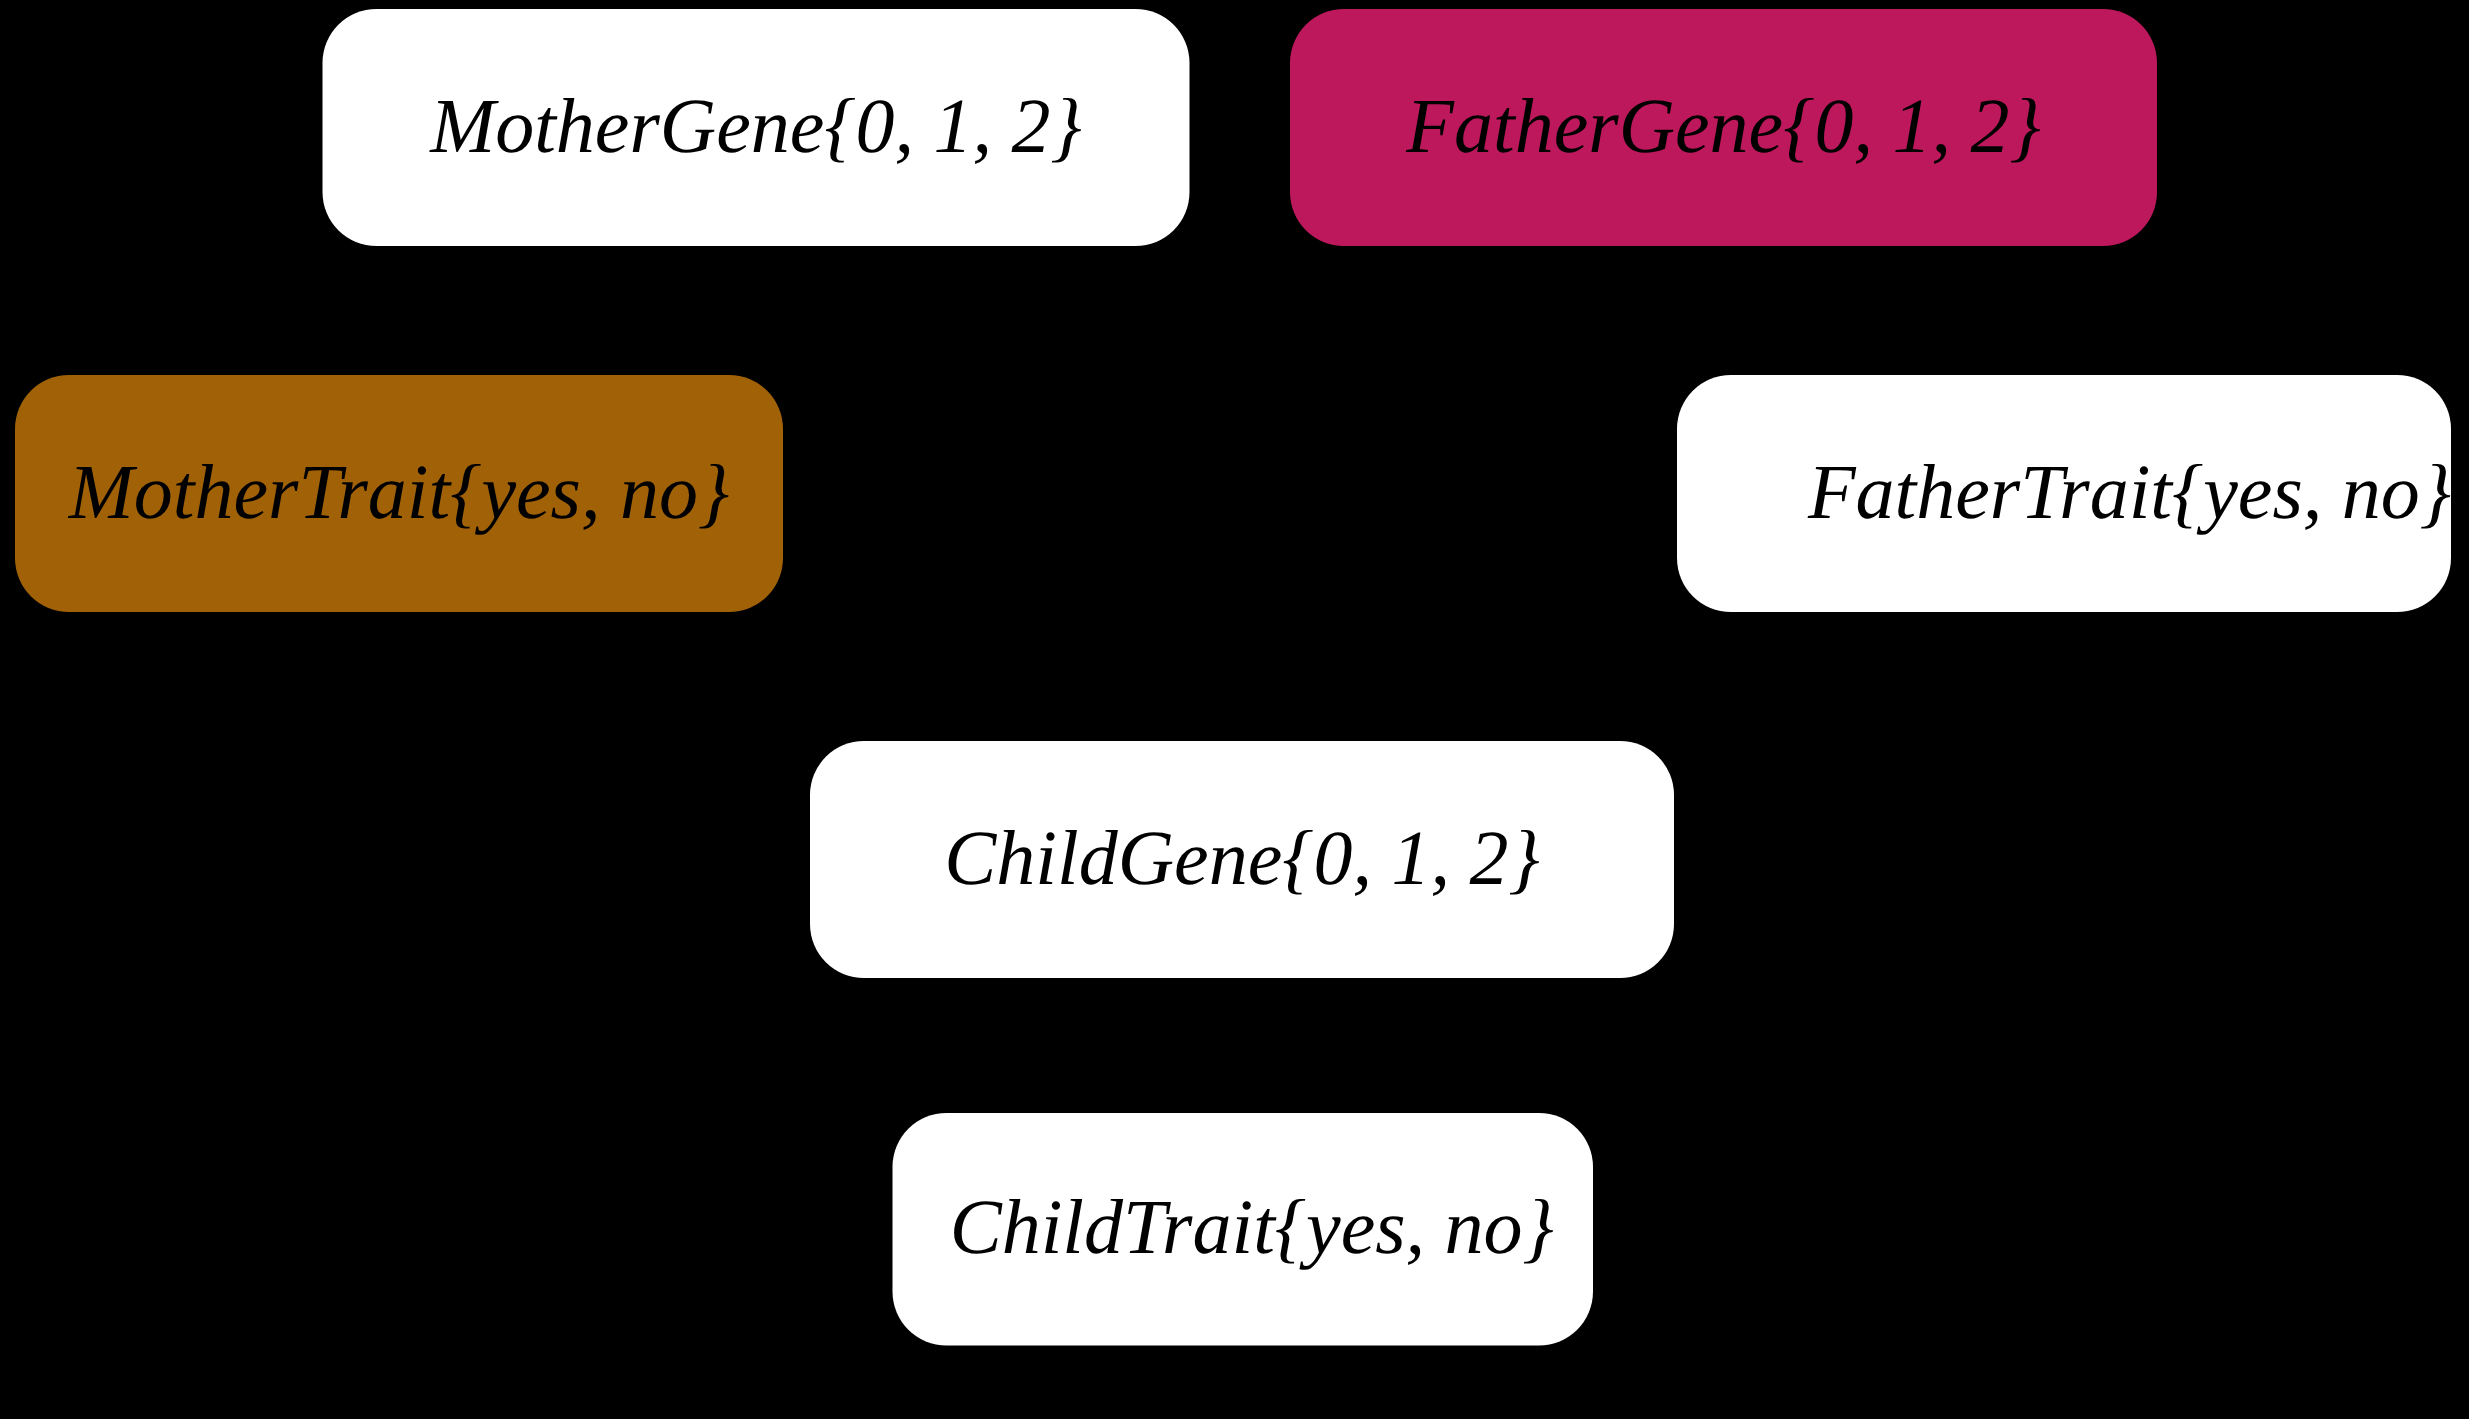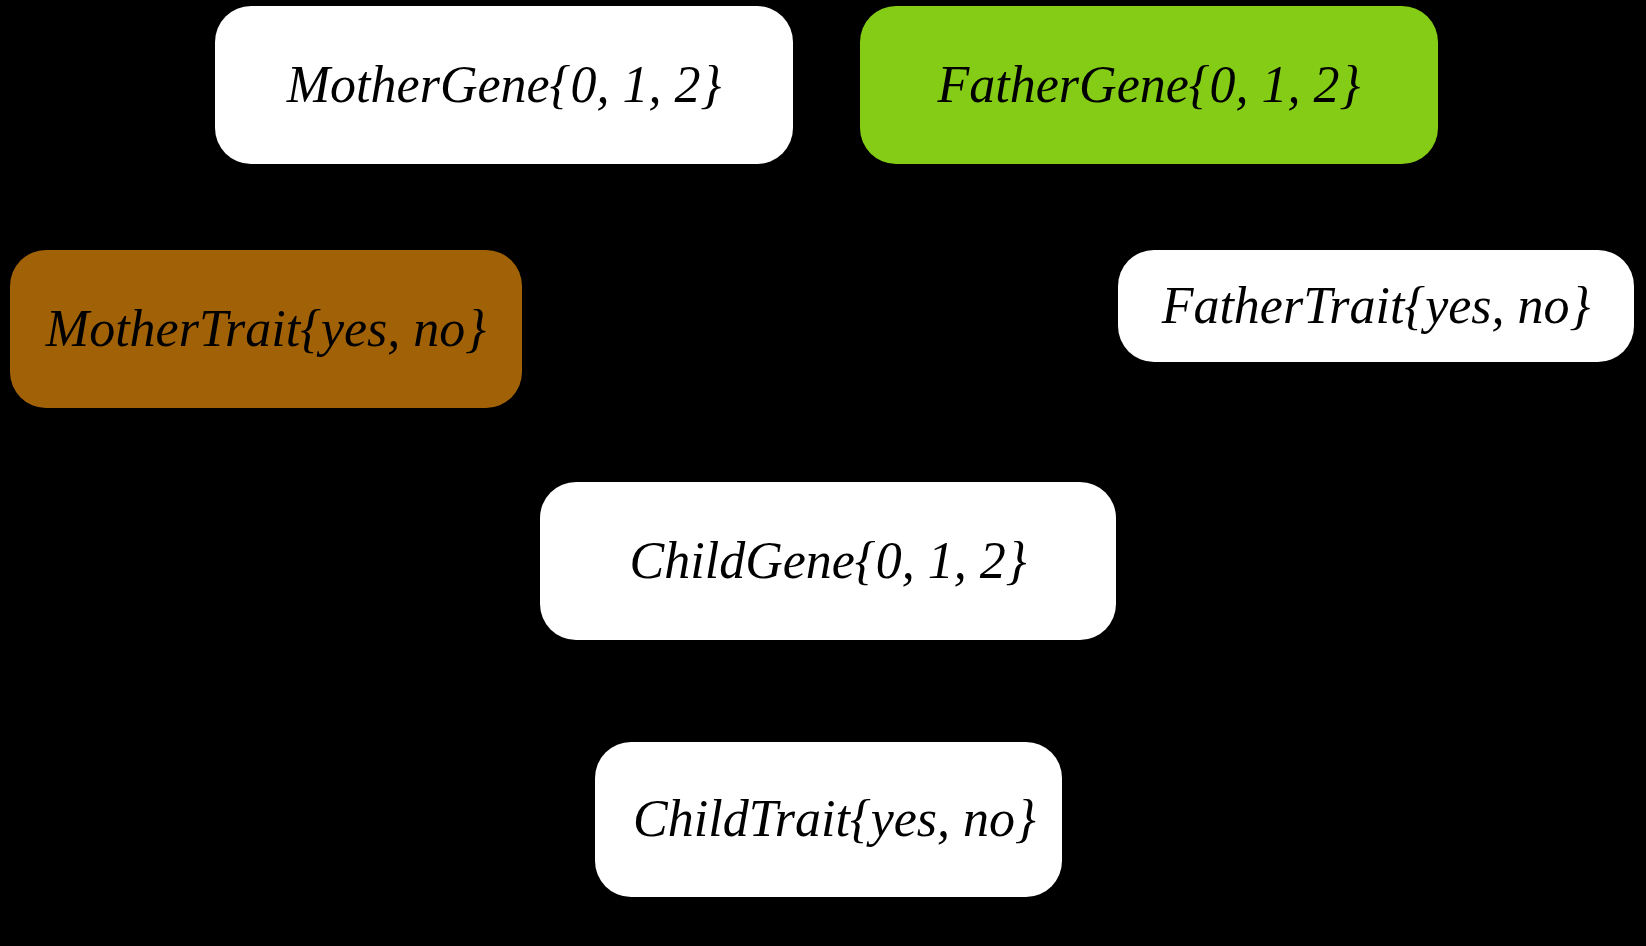--- a/index.html
+++ b/index.html
@@ -31,35 +31,35 @@
   }
   .node .node-label,
   .node .node-values {
     display: block;
     white-space: nowrap;
   }
   
   .node-pos-mother-gene  { left: 215px;  top: 6px;   width: 578px; height: 158px; }
   .node-pos-father-gene  { left: 860px;  top: 6px;   width: 578px; height: 158px; }
   .node-pos-mother-trait { left: 10px;   top: 250px; width: 512px; height: 158px; }
-  .node-pos-father-trait { left: 1118px; top: 250px; width: 516px; height: 112px; }
-  .node-pos-child-gene   { left: 540px;  top: 482px; width: 576px; height: 158px; }
+  .node-pos-father-trait { left: 1118px; top: 250px; width: 516px; height: 158px; justify-content: flex-end; }
+  .node-pos-child-gene   { left: 540px;  top: 494px; width: 576px; height: 158px; }
   .node-pos-child-trait  { left: 595px;  top: 742px; width: 455px; height: 155px; }
 </style>
 </head>
 <body style="background: rgb(0, 0, 0);">
 
 <div class="canvas">
 
   <div class="node node-pos-mother-gene" style="background: rgb(255, 255, 255); color: rgb(0, 0, 0);">
     <span class="node-label">MotherGene</span>
     <span class="node-values">{0, 1, 2}</span>
   </div>
 
-  <div class="node node-pos-father-gene" style="background: #84cc16; color: rgb(0, 0, 0);">
+  <div class="node node-pos-father-gene" style="background: #be185d; color: rgb(0, 0, 0);">
     <span class="node-label">FatherGene</span>
     <span class="node-values">{0, 1, 2}</span>
   </div>
 
   <div class="node node-pos-mother-trait" style="background: #a16207; color: rgb(0, 0, 0);">
     <span class="node-label">MotherTrait</span>
     <span class="node-values">{yes, no}</span>
   </div>
 
   <div class="node node-pos-father-trait" style="background: rgb(255, 255, 255); color: rgb(0, 0, 0);">

